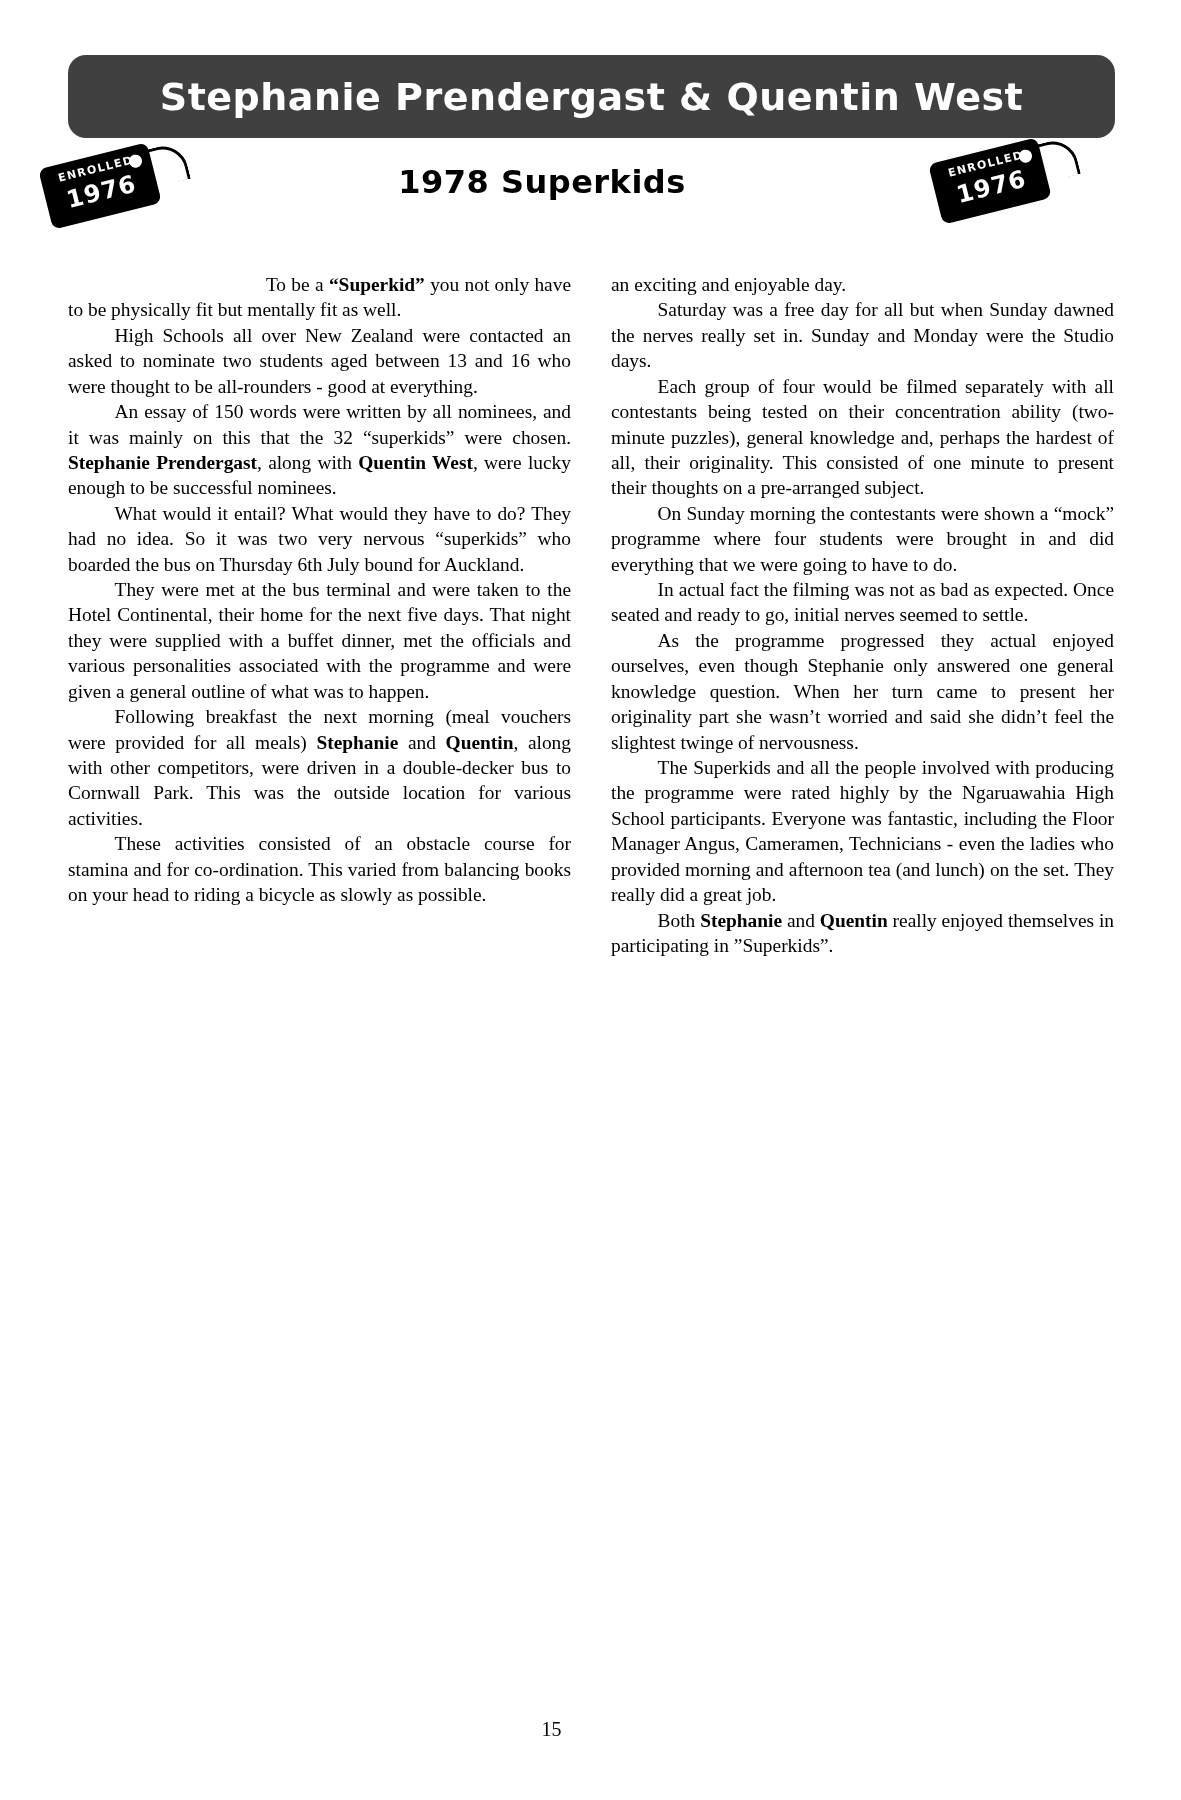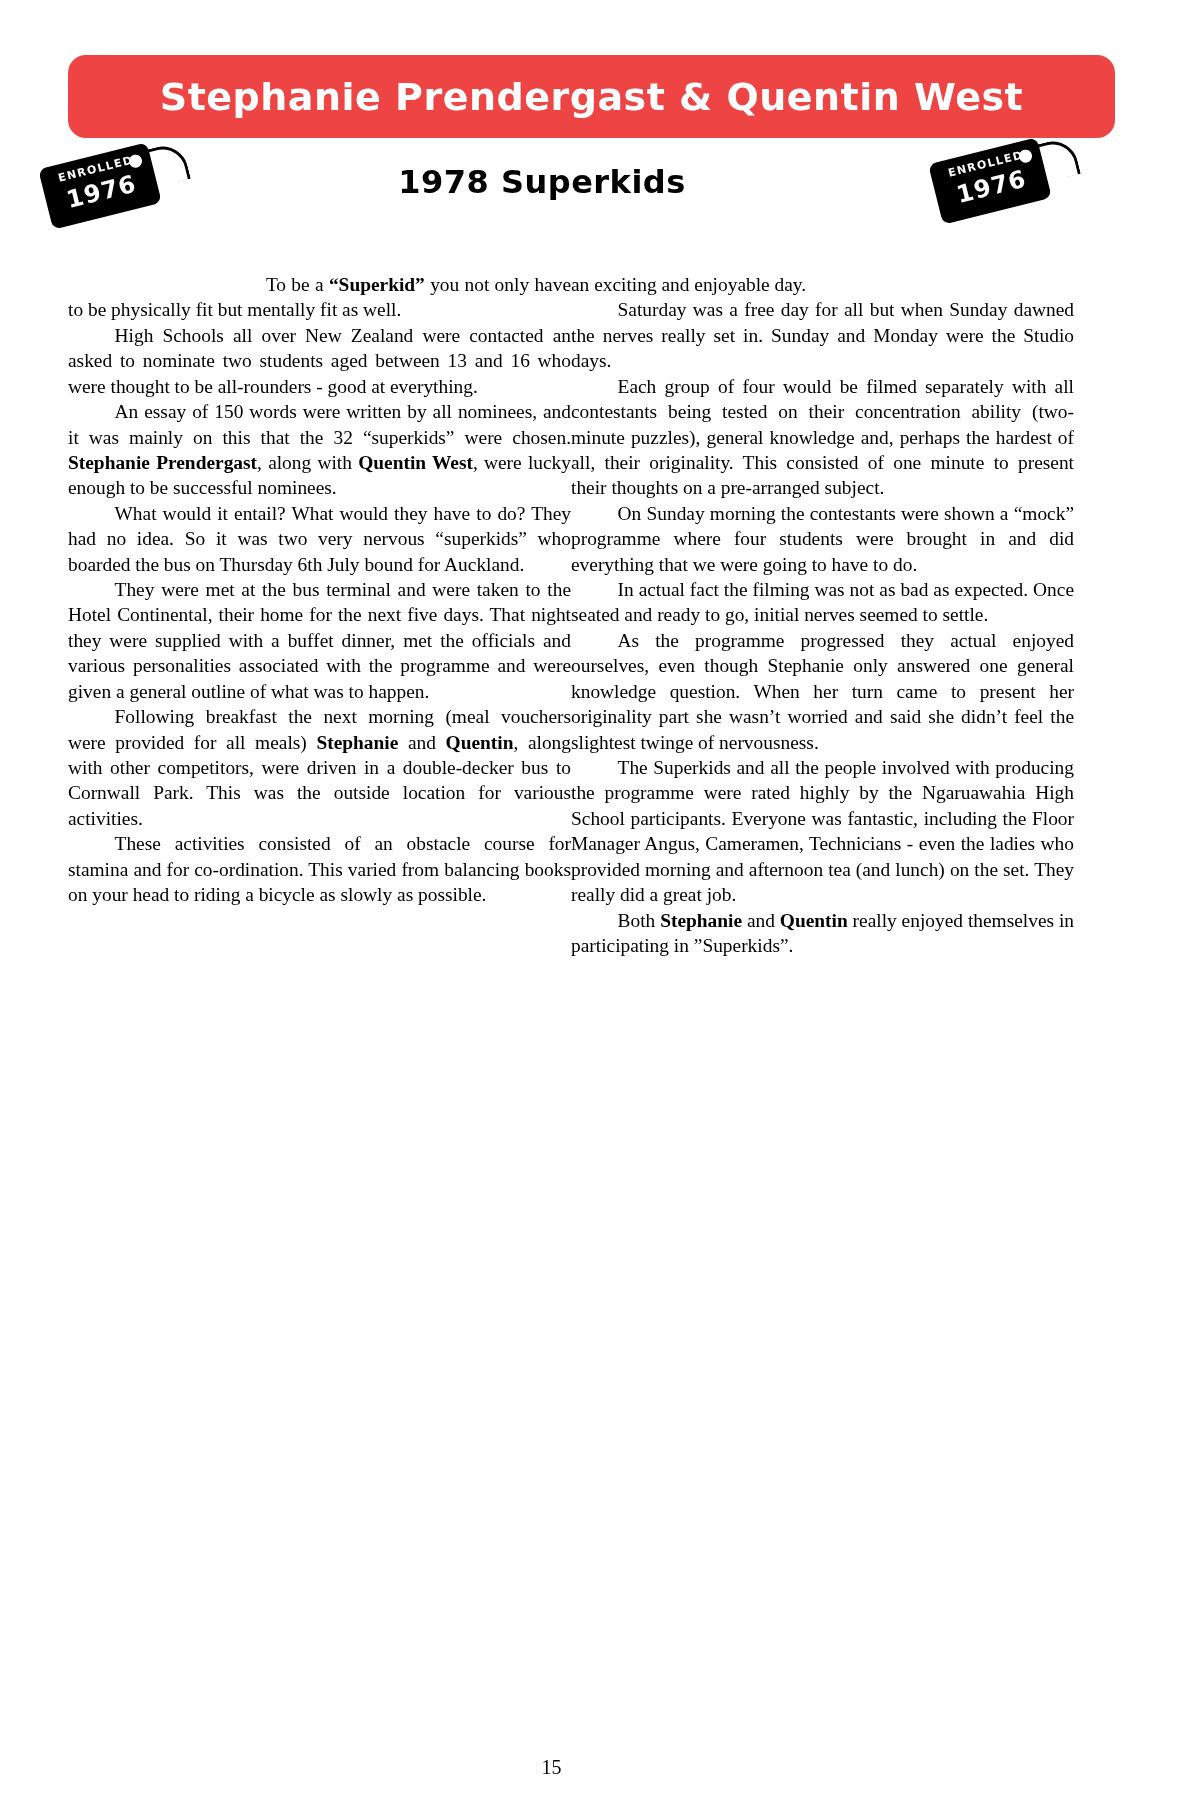--- a/index.html
+++ b/index.html
@@ -16,21 +16,21 @@
     overflow: hidden;
   }
 
   
   .banner {
     position: absolute;
     left: 68px;
     top: 55px;
     width: 1047px;
     height: 83px;
-    background: #ef4444;
+    background: #404040;
     border-radius: 18px;
     display: flex;
     align-items: center;
     justify-content: center;
   }
   .banner-title {
     color: #ffffff;
     font-family: "DejaVu Sans", sans-serif;
     font-weight: bold;
     font-size: 38px;
@@ -102,20 +102,21 @@
     transform: rotate(-14deg);
   }
 
   
   .columns {
     position: absolute;
     left: 68px;
     top: 272px;
     width: 1047px;
     display: flex;
+    gap: 40px;
   }
   .column {
     width: 503px;
     font-size: 19.4px;
     line-height: 1.31;
     text-align: justify;
     text-justify: inter-word;
     hyphens: none;
   }
   .column p {
@@ -131,21 +132,20 @@
   b { font-weight: bold; }
 
   
   .page-number {
     position: absolute;
     left: 0;
     top: 1718px;
     width: 1103px;
     text-align: center;
     font-size: 20px;
-    margin-top: 38px;
   }
 </style>
 </head>
 <body>
 
 <div class="banner">
   <div class="banner-title">Stephanie Prendergast  &amp;  Quentin West</div>
 </div>
 
 <div class="subtitle">1978  Superkids</div>

